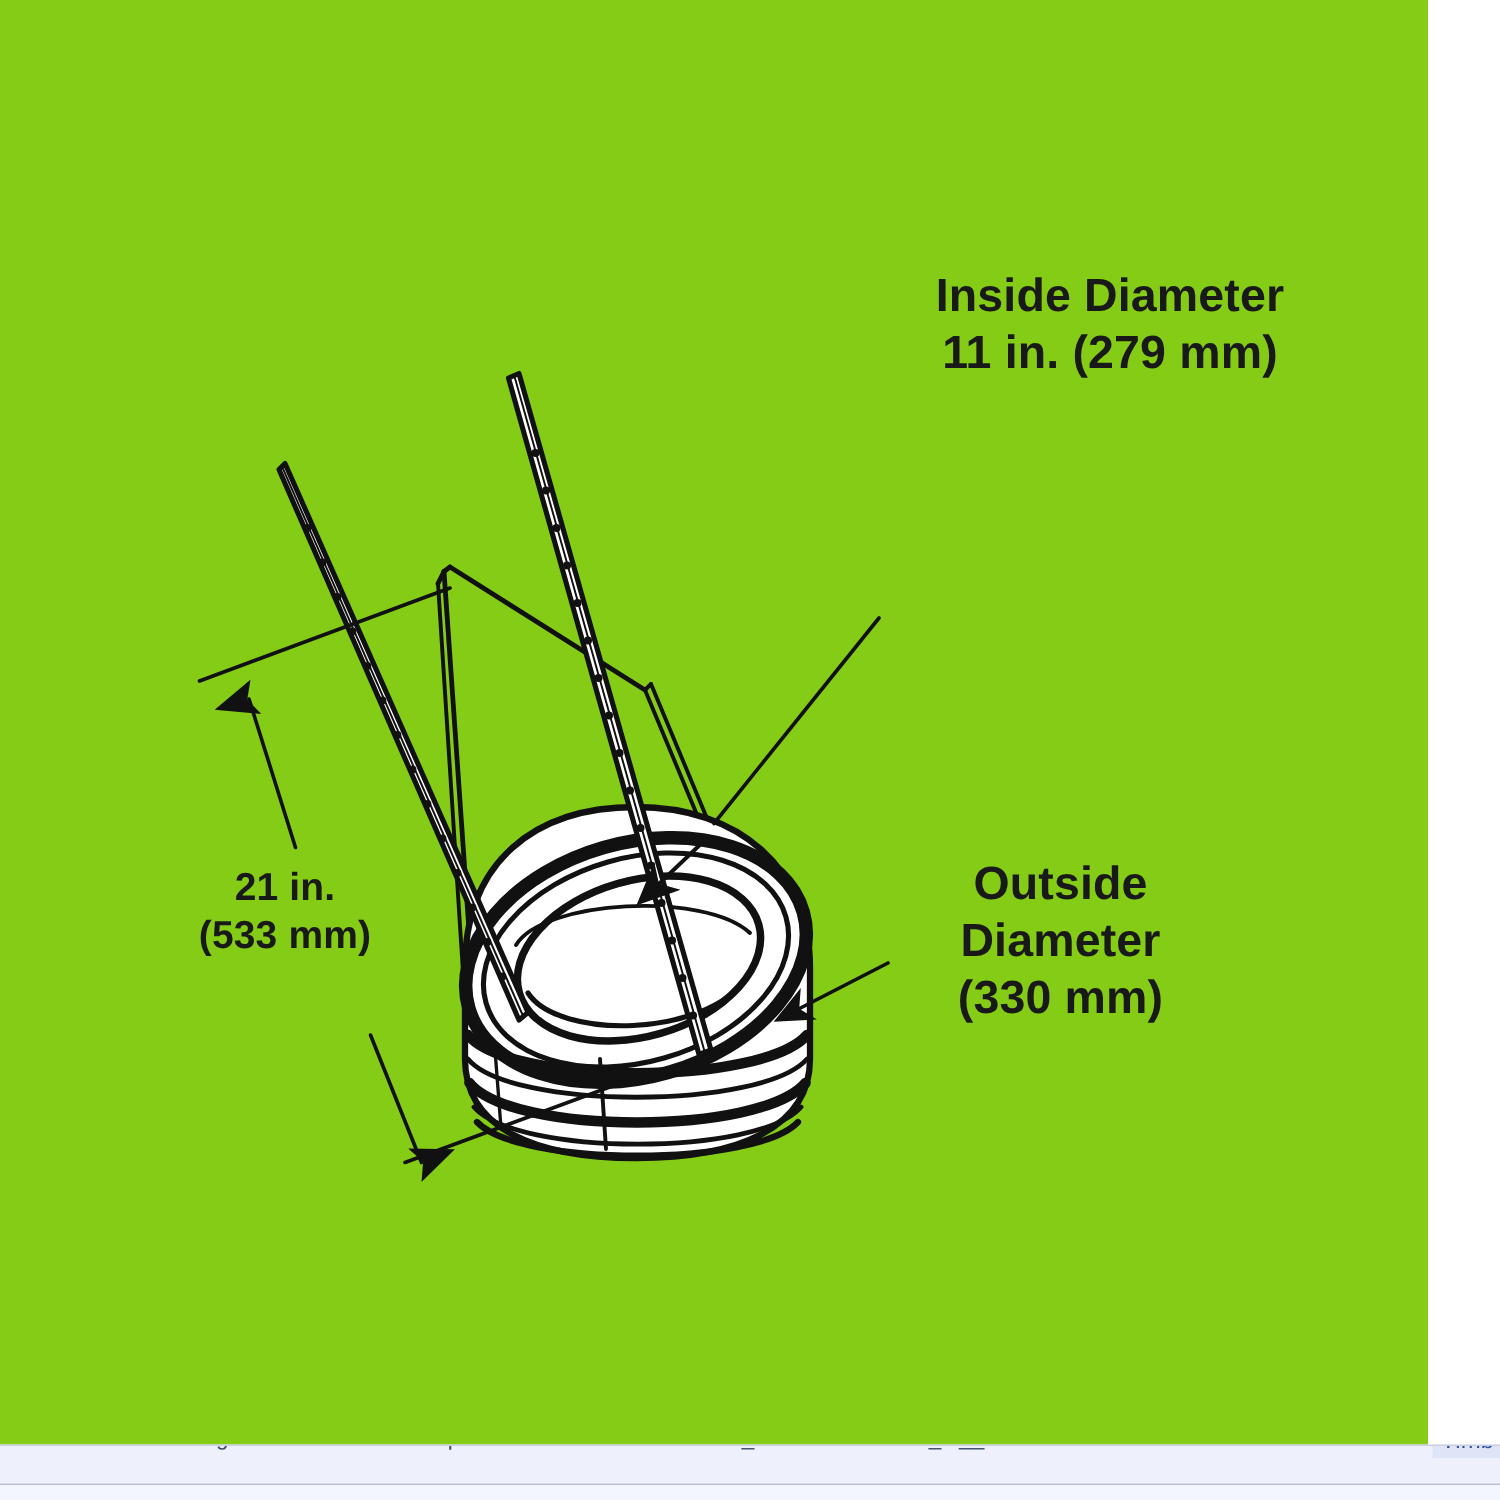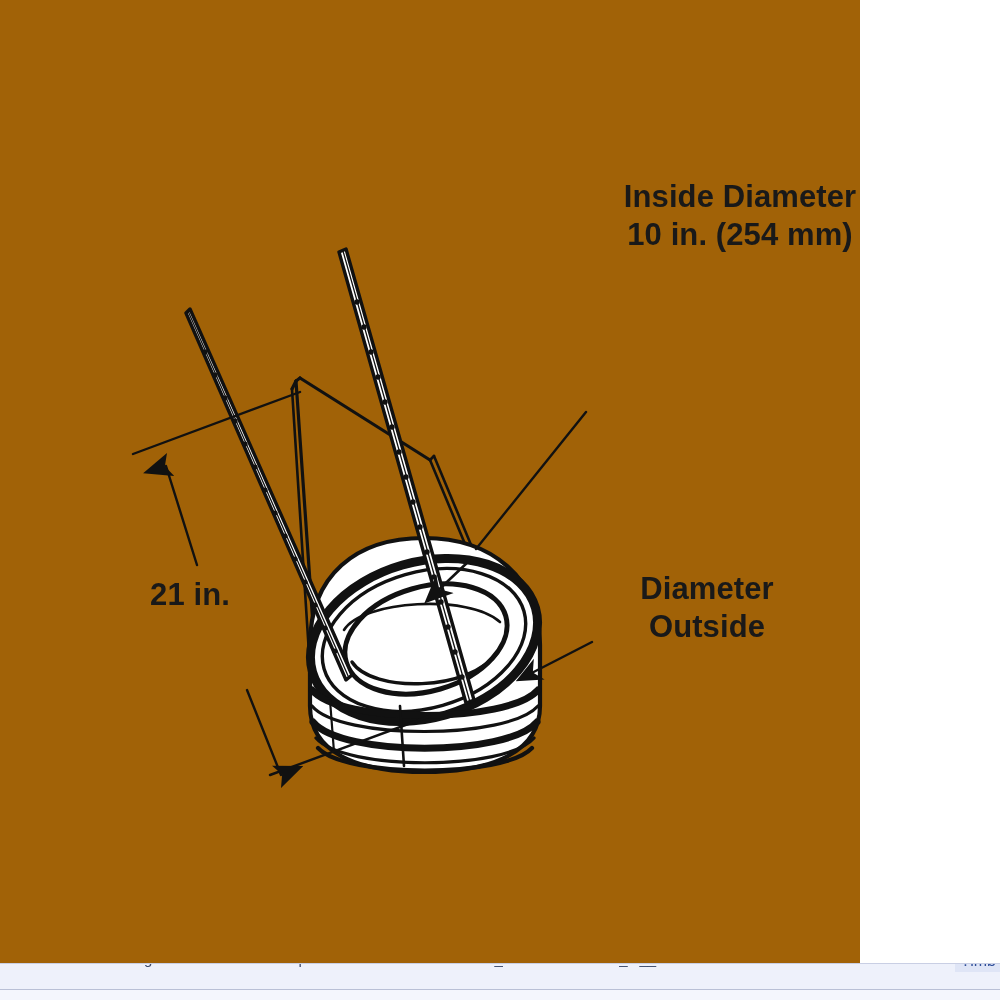--- a/index.html
+++ b/index.html
@@ -11,23 +11,23 @@
     width: 1000px;
     height: 1000px;
     position: relative;
     overflow: hidden;
     font-family: "Liberation Sans", sans-serif;
   }
 
   #canvas {
     position: absolute;
     left: 0; top: 0;
-    width: 860px;
+    width: 952px;
     height: 1000px;
-    background: #a16207;
+    background: #84cc16;
   }
 
   
   #diagram-svg {
     position: absolute;
     left: 0; top: 0;
     width: 1000px;
     height: 1000px;
   }
 
@@ -53,21 +53,21 @@
   #callout-outside-diameter {
     left: 572px;
     top: 570px;
     width: 270px;
     font-size: 31px;
   }
   #callout-length {
     left: 75px;
     top: 576px;
     width: 230px;
-    font-size: 31px;
+    font-size: 26px;
   }
 
   
   #status-bar {
     position: absolute;
     left: 0;
     bottom: 0;
     width: 1000px;
     height: 36px;
     background: #eef1fb;
@@ -238,30 +238,32 @@
       <line x1="470" y1="560" x2="428" y2="600" stroke-width="2.6" marker-end="url(#arrow-lead)"></line>
     </g>
 
     <g stroke="#111111" fill="none" stroke-linecap="round">
       <line x1="592" y1="642" x2="520" y2="679" stroke-width="2.4" marker-end="url(#arrow-lead)"></line>
     </g>
   </svg>
 
   <div class="callout" id="callout-inside-diameter">
     <span class="line">Inside Diameter</span>
-    <span class="line">10 in. (254 mm)</span>
+    <span class="line">11 in. (279 mm)</span>
   </div>
 
   <div class="callout" id="callout-outside-diameter">
+    <span class="line">Outside</span>
     <span class="line">Diameter</span>
-    <span class="line">Outside</span>
+    <span class="line">(330 mm)</span>
   </div>
 
   <div class="callout" id="callout-length">
     <span class="line">21 in.</span>
+    <span class="line">(533 mm)</span>
   </div>
 
   <div id="status-bar">
     <div id="status-bar-inner">
       <span id="status-url">www.milrd.com/images/stencil/1280x1280/products/3567/11056/SL1100_31411755102000_in__1</span>
       <span id="status-fragment">?imb</span>
     </div>
     <div id="status-bottom-strip"></div>
   </div>
 

